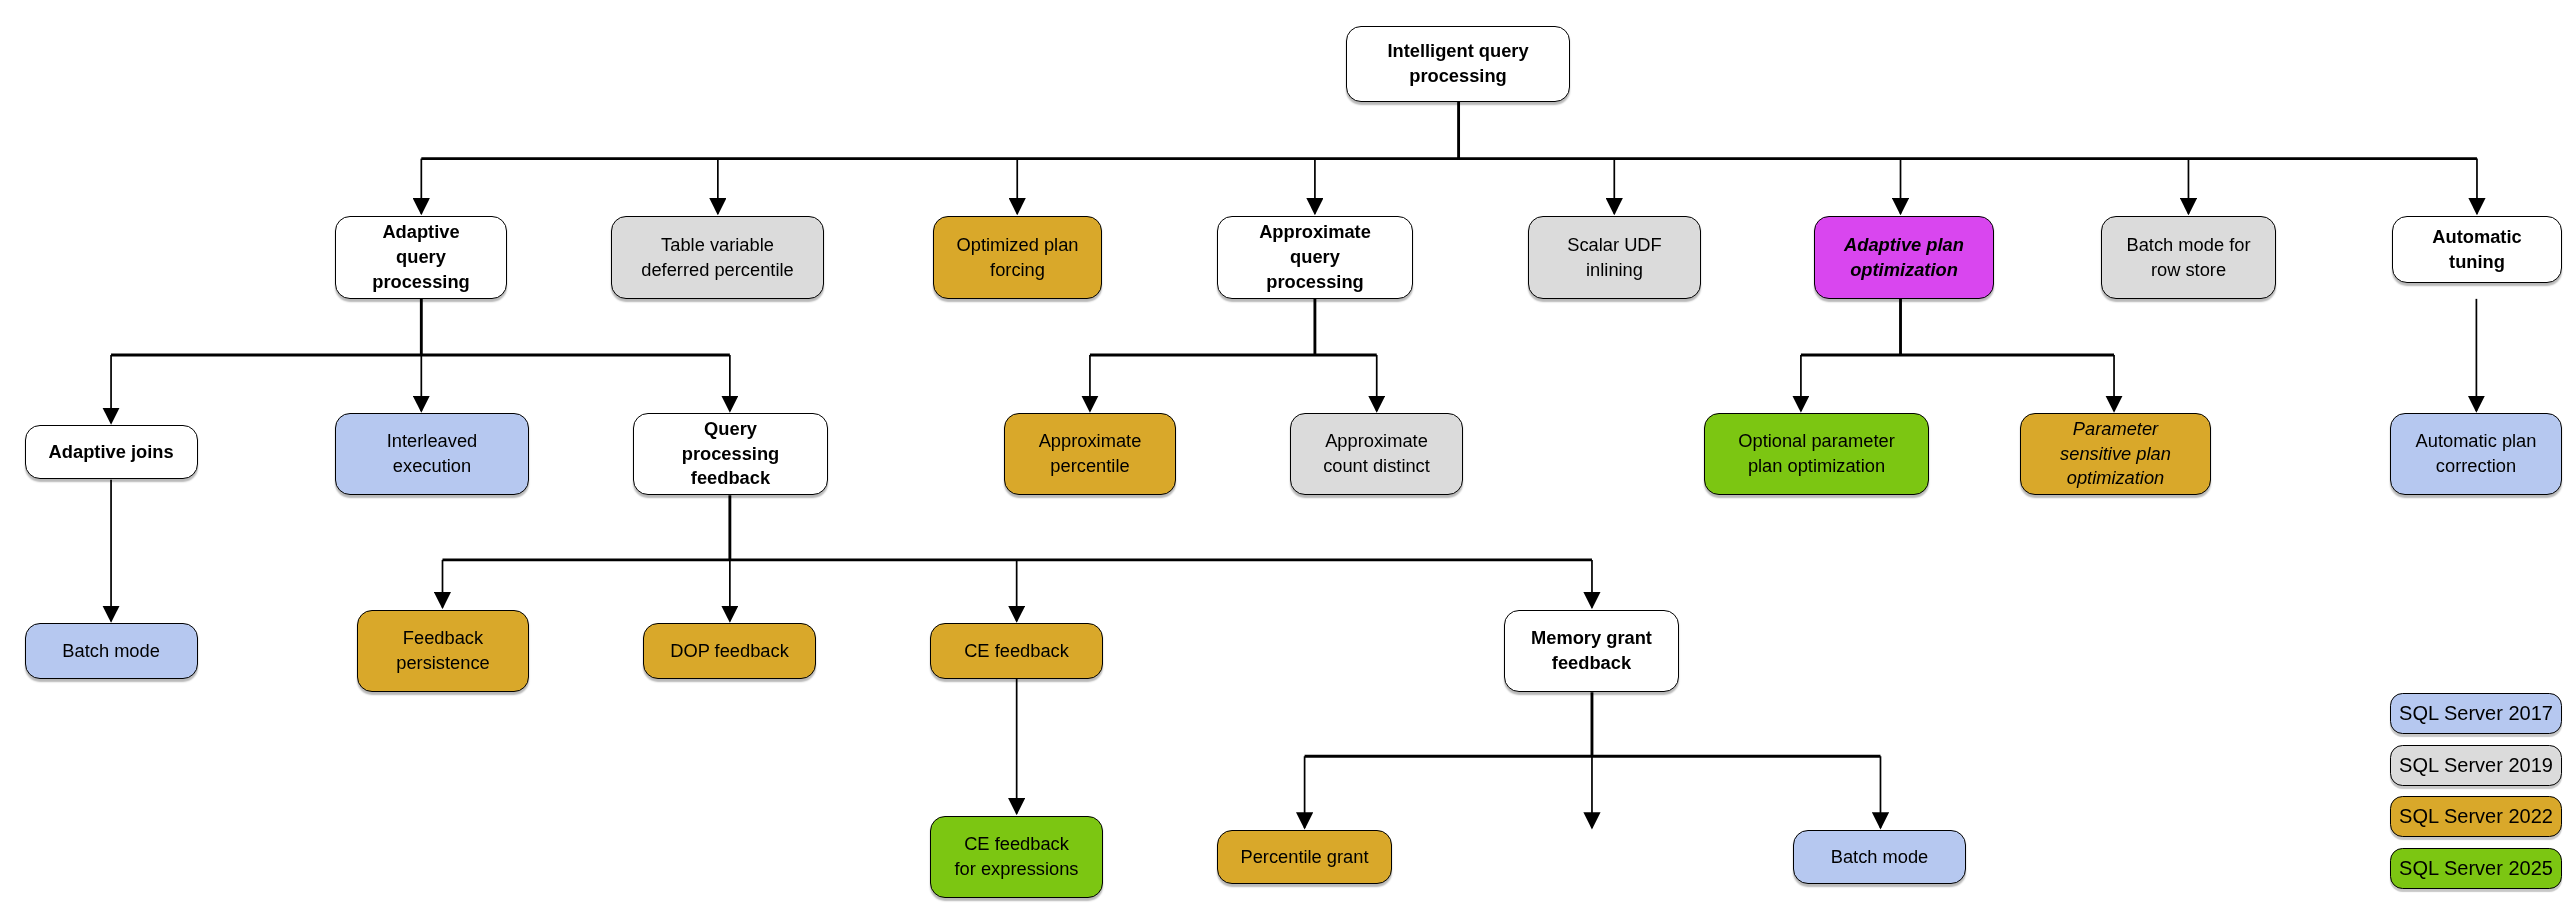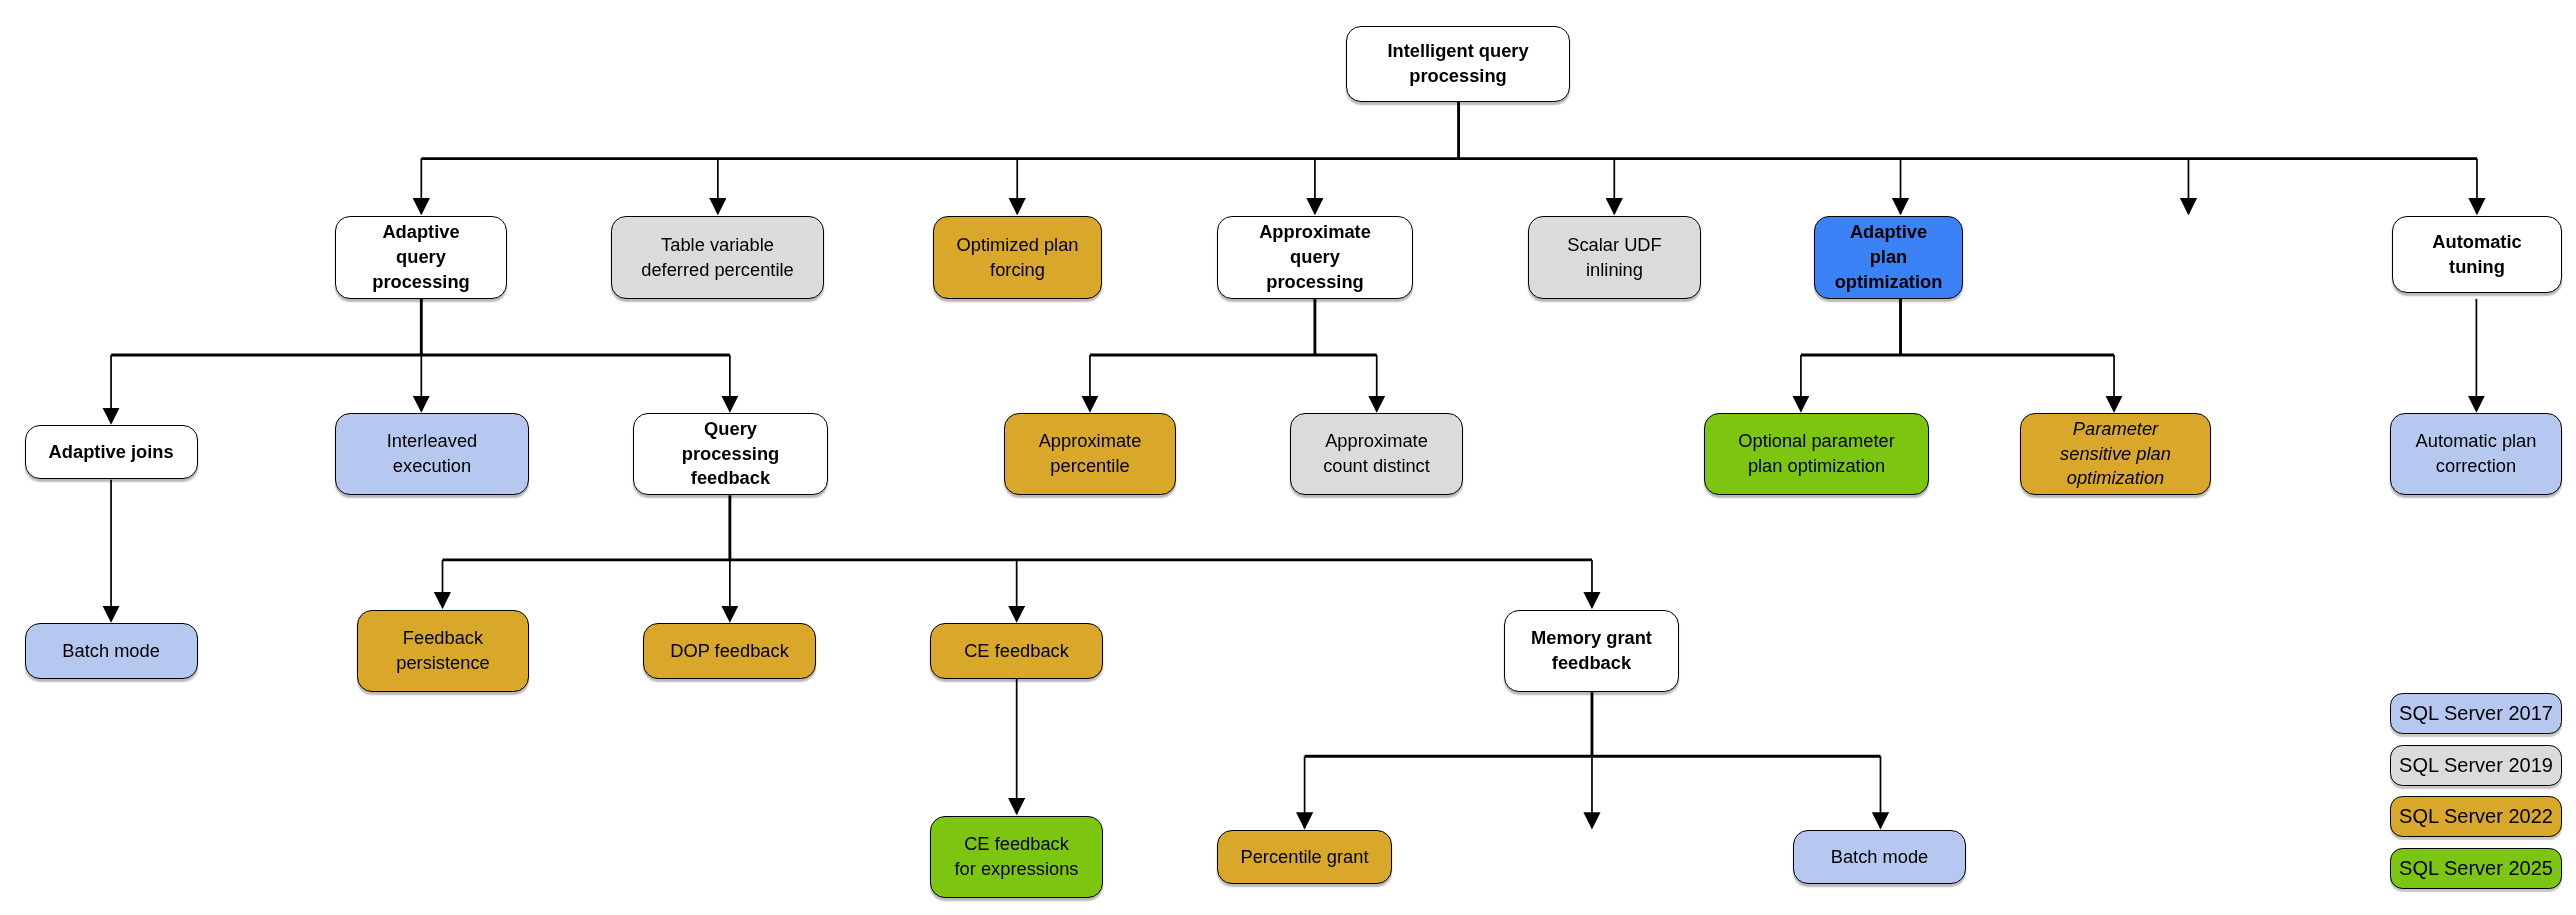--- a/index.html
+++ b/index.html
@@ -118,24 +118,27 @@
     </div>
   <div class="node" style="left: 933px; top: 216px; width: 169px; height: 83px; background: rgb(217, 168, 42);">
       <span class="lbl">Optimized plan forcing</span>
     </div>
   <div class="node parent" style="left: 1217px; top: 216px; width: 196px; height: 83px; background: rgb(255, 255, 255);">
       <span class="lbl">Approximate query processing</span>
     </div>
   <div class="node" style="left: 1528px; top: 216px; width: 173px; height: 83px; background: rgb(219, 219, 219);">
       <span class="lbl">Scalar UDF inlining</span>
     </div>
-  <div class="node parent" style="left: 1814px; top: 216px; width: 149px; height: 83px; background: #3b82f6;">
+  <div class="node parent" style="left: 1814px; top: 216px; width: 180px; height: 83px; background: #d946ef; font-style: italic;">
       <span class="lbl">Adaptive plan optimization</span>
     </div>
-  <div class="node parent" style="left: 2392px; top: 216px; width: 170px; height: 77px; background: rgb(255, 255, 255);">
+  <div class="node" style="left: 2101px; top: 216px; width: 175px; height: 83px; background: rgb(219, 219, 219);">
+      <span class="lbl">Batch mode for row store</span>
+    </div>
+  <div class="node parent" style="left: 2392px; top: 216px; width: 170px; height: 67px; background: rgb(255, 255, 255);">
       <span class="lbl">Automatic tuning</span>
     </div>
 
   <div class="node parent" style="left: 24.6px; top: 425px; width: 173px; height: 54px; background: rgb(255, 255, 255);">
       <span class="lbl">Adaptive joins</span>
     </div>
   <div class="node" style="left: 335px; top: 413px; width: 194px; height: 82px; background: rgb(182, 200, 240);">
       <span class="lbl">Interleaved execution</span>
     </div>
   <div class="node parent" style="left: 633px; top: 413px; width: 195px; height: 82px; background: rgb(255, 255, 255);">

